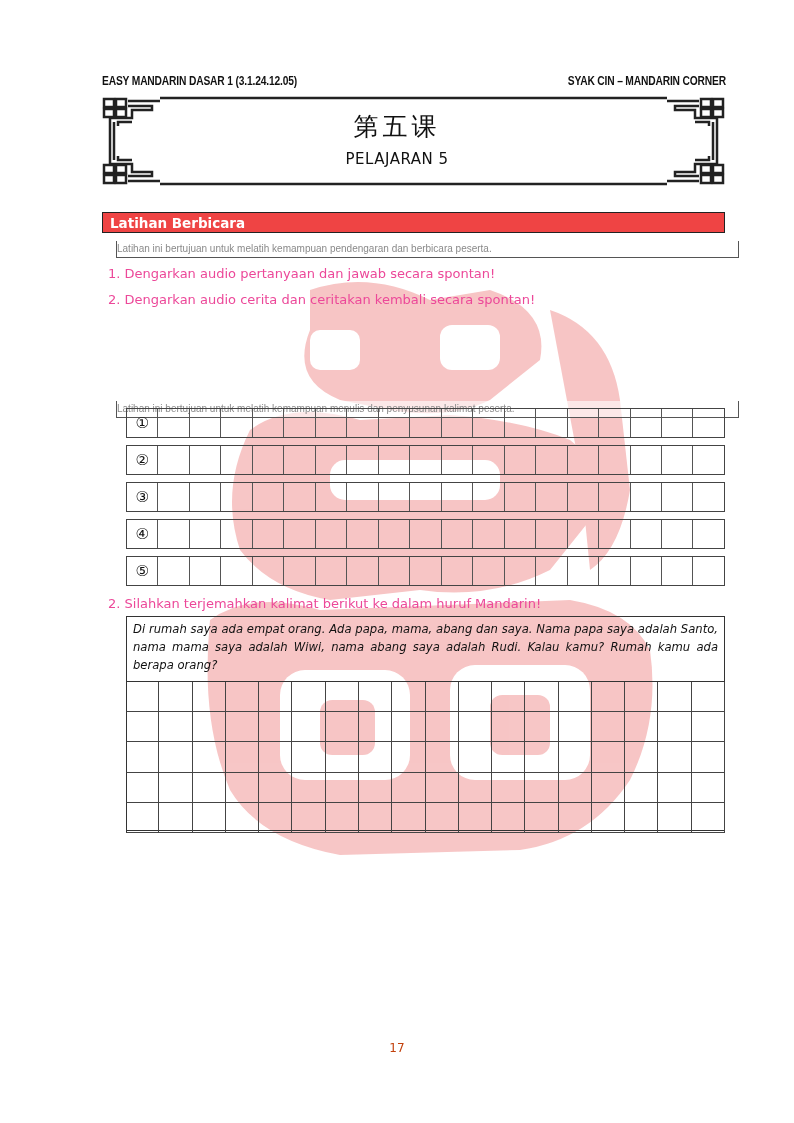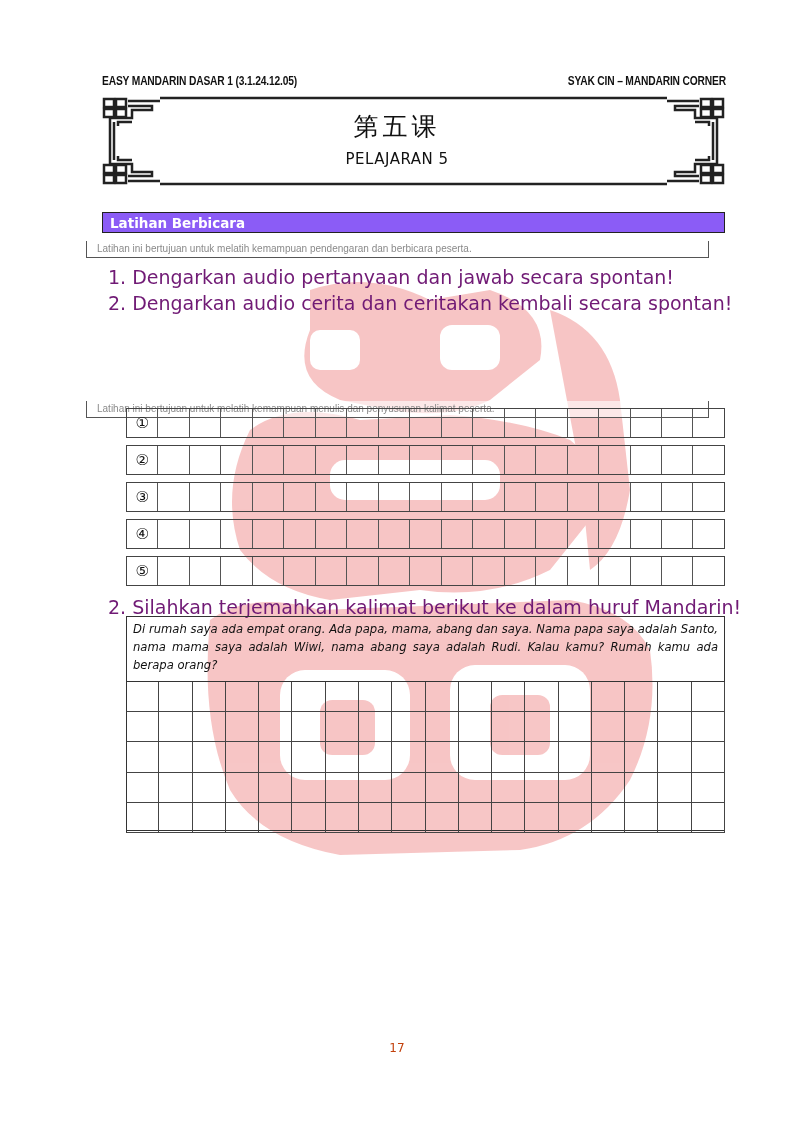--- a/index.html
+++ b/index.html
@@ -8,24 +8,24 @@
   .layer { position:absolute; inset:0; z-index:1; }
 
   .hdr-left, .hdr-right { position:absolute; top:74px; font-family:"Liberation Sans", sans-serif; font-weight:bold; font-size:12.5px; letter-spacing:-0.2px; transform:scaleX(0.82); color:#111; }
   .hdr-left { left:102px; transform-origin:left center; }
   .hdr-right { right:68px; transform-origin:right center; }
 
   .title-frame { position:absolute; left:102px; top:96px; width:623px; height:90px; }
   .title-cn { position:absolute; left:0; right:0; top:110px; text-align:center; font-family:"DejaVu Serif", serif; font-size:25px; letter-spacing:4px; color:#111; }
   .title-en { position:absolute; left:0; right:0; top:150px; text-align:center; font-family:"DejaVu Sans", sans-serif; font-size:15px; letter-spacing:0.5px; color:#111; }
 
-  .sec-head { position:absolute; left:102px; width:623px; height:21px; background:#8b5cf6; color:#fff; font-family:"DejaVu Sans", sans-serif; font-weight:bold; font-size:13.5px; line-height:21px; padding-left:7px; box-sizing:border-box; border:1px solid #222; }
-  .sec-sub { position:absolute; left:86px; width:623px; height:17px; border:1px solid #555; border-top:none; box-sizing:border-box; font-size:10px; color:#8a8a8a; line-height:15px; padding-left:10px; background:rgba(255,255,255,0.6); }
-
-  .item { position:absolute; left:108px; font-family:"DejaVu Sans", sans-serif; font-size:19px; color:#701a75; }
+  .sec-head { position:absolute; left:102px; width:623px; height:21px; background:#ef4444; color:#fff; font-family:"DejaVu Sans", sans-serif; font-weight:bold; font-size:13.5px; line-height:21px; padding-left:7px; box-sizing:border-box; border:1px solid #222; }
+  .sec-sub { position:absolute; left:116px; width:623px; height:17px; border:1px solid #555; border-top:none; box-sizing:border-box; font-size:10px; color:#8a8a8a; line-height:15px; padding-left:0; background:rgba(255,255,255,0.6); }
+
+  .item { position:absolute; left:108px; font-family:"DejaVu Sans", sans-serif; font-size:13px; color:#ec4899; }
 
   .grid-row { position:absolute; left:126px; width:599px; height:30px; display:flex; border:1px solid #444; box-sizing:border-box; }
   .grid-row .cell { flex:1; border-right:1px solid #555; box-sizing:border-box; display:flex; align-items:center; justify-content:center; font-family:"DejaVu Sans", sans-serif; font-size:15px; }
   .grid-row .cell:last-child { border-right:none; }
 
   .trans-box { position:absolute; left:126px; top:616px; width:599px; height:215px; border:1px solid #333; box-sizing:border-box; }
   .trans-text { position:absolute; left:6px; right:6px; top:3px; font-family:"DejaVu Sans", sans-serif; font-style:italic; font-size:11.6px; line-height:18px; text-align:justify; color:#111; }
   .big-grid { position:absolute; left:-1px; top:64px; width:599px; height:151px; display:grid; grid-template-columns:repeat(18,1fr); grid-template-rows:repeat(5,1fr); border-top:1px solid #333; }
   .big-grid .bc { border-right:1px solid #444; border-bottom:1px solid #444; box-sizing:border-box; }
   .big-grid .bc:nth-child(18n+1) { border-left:1px solid #333; }

